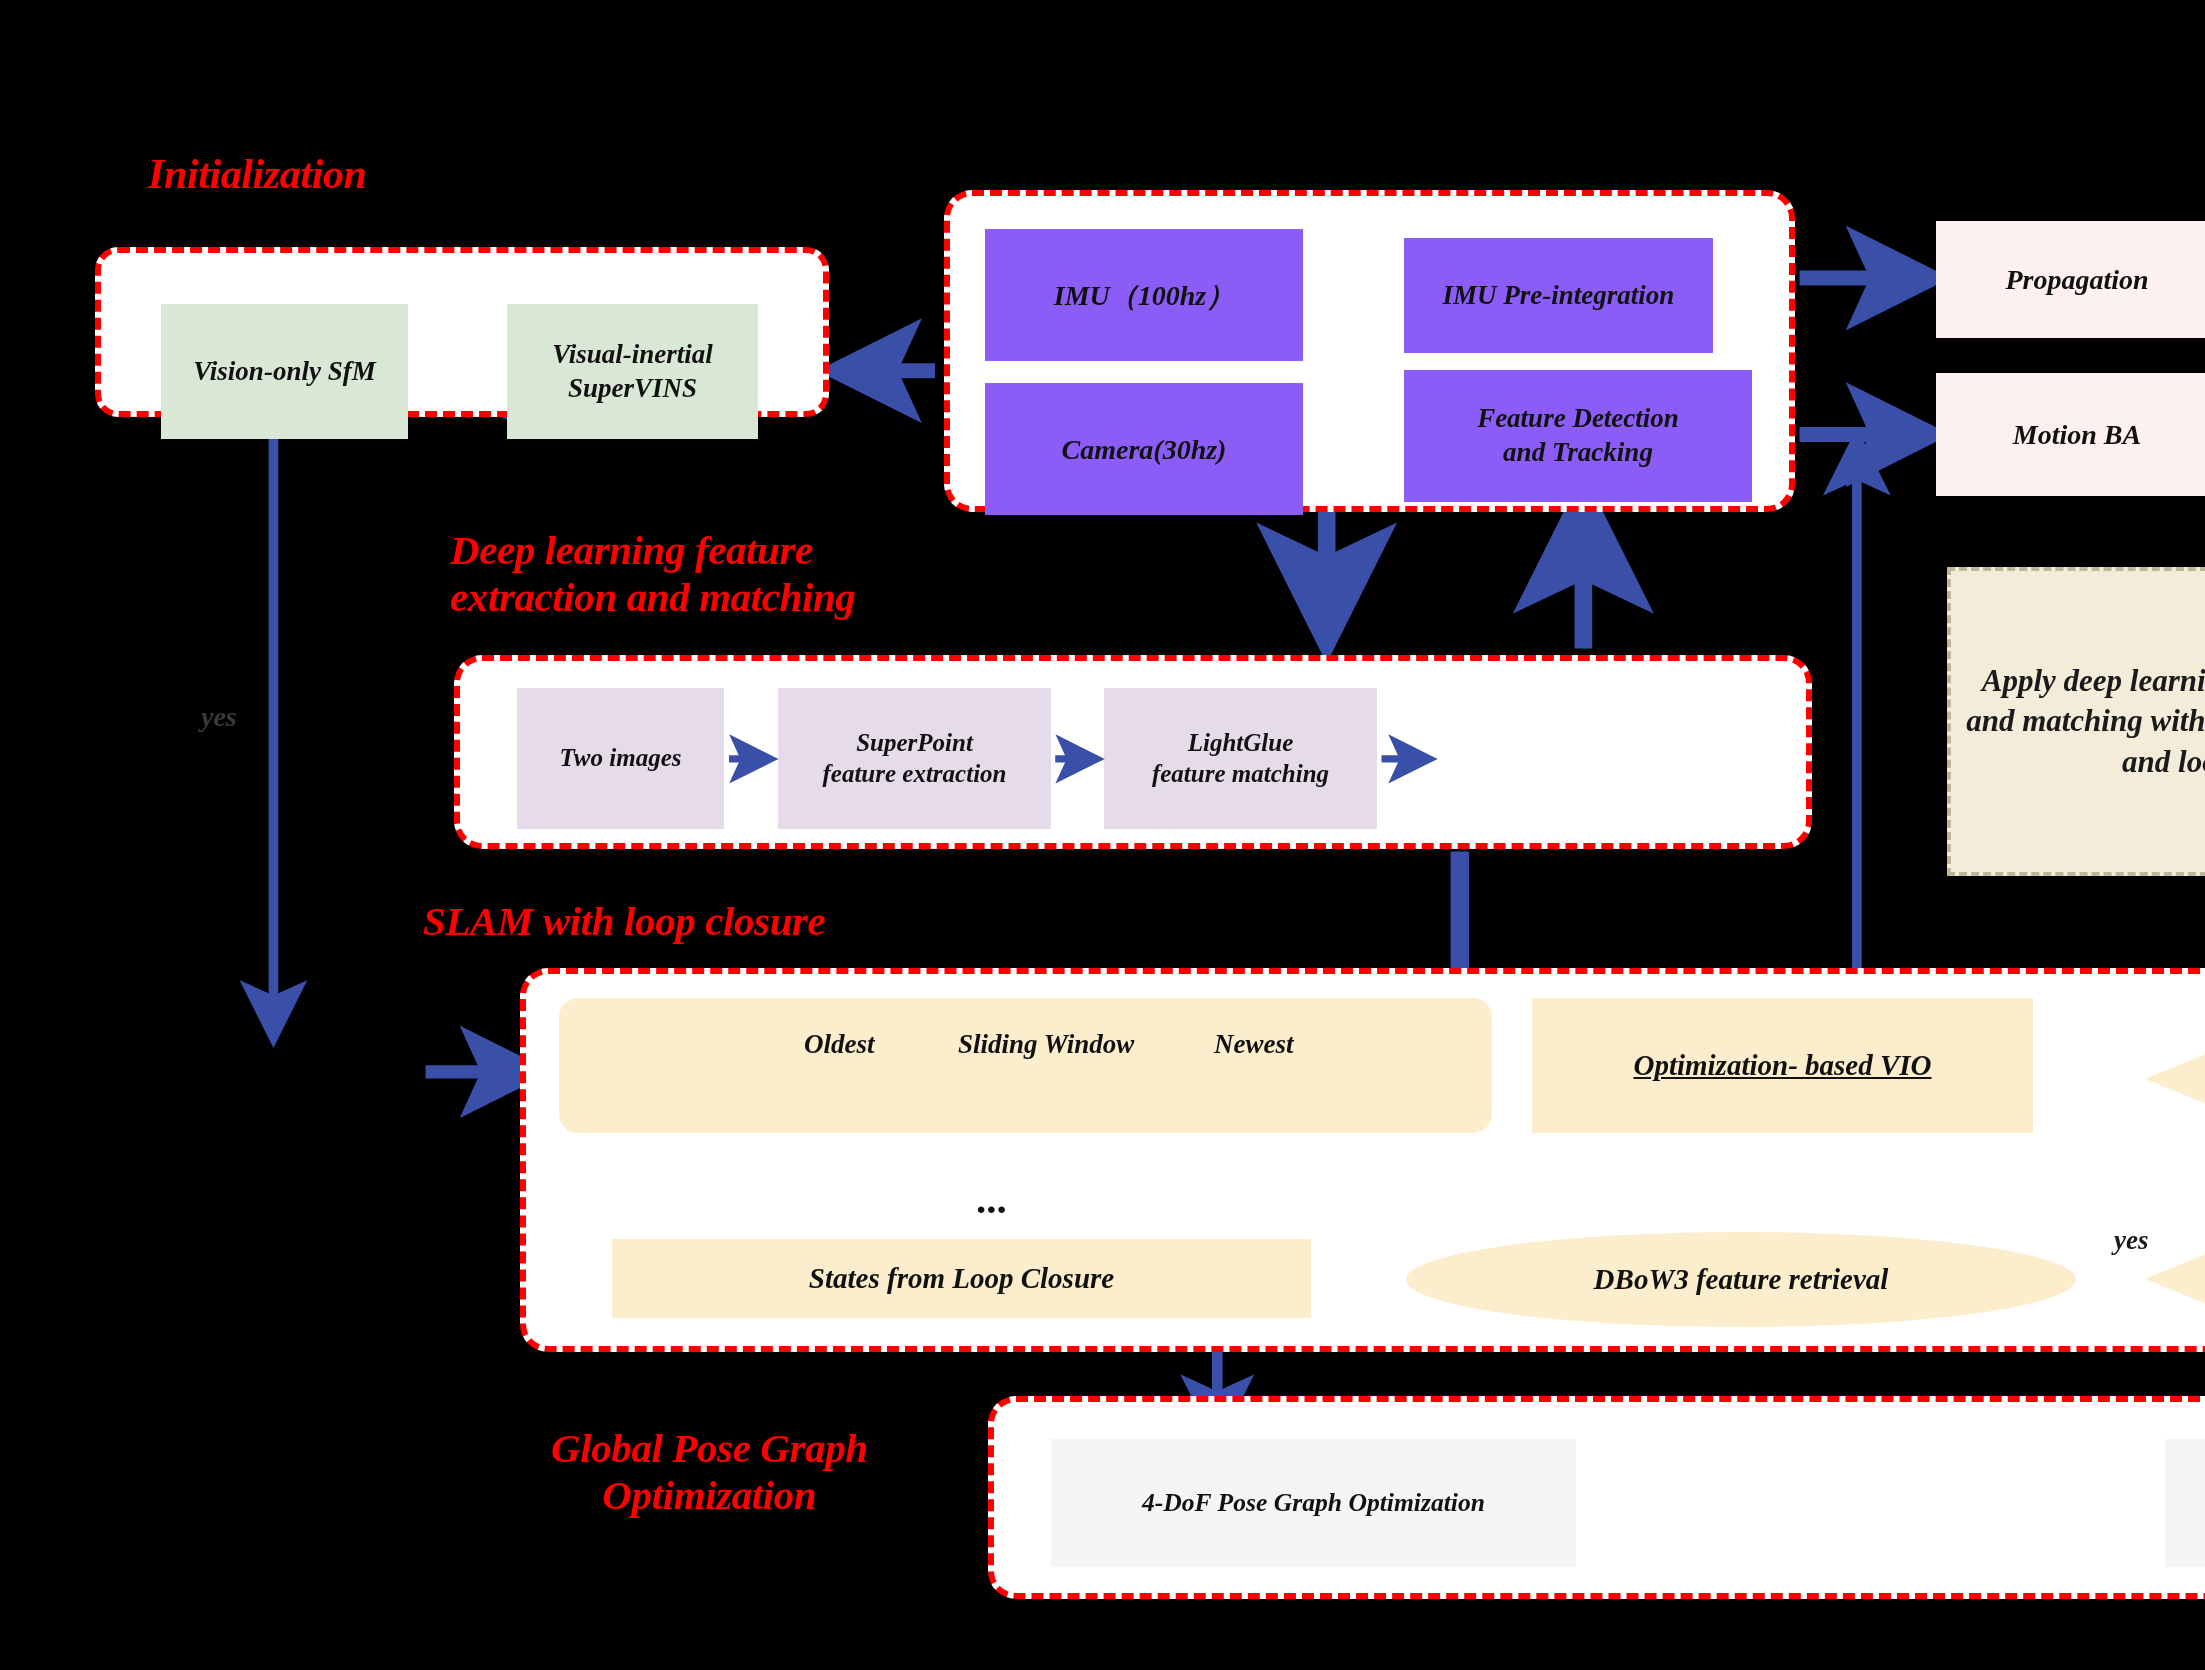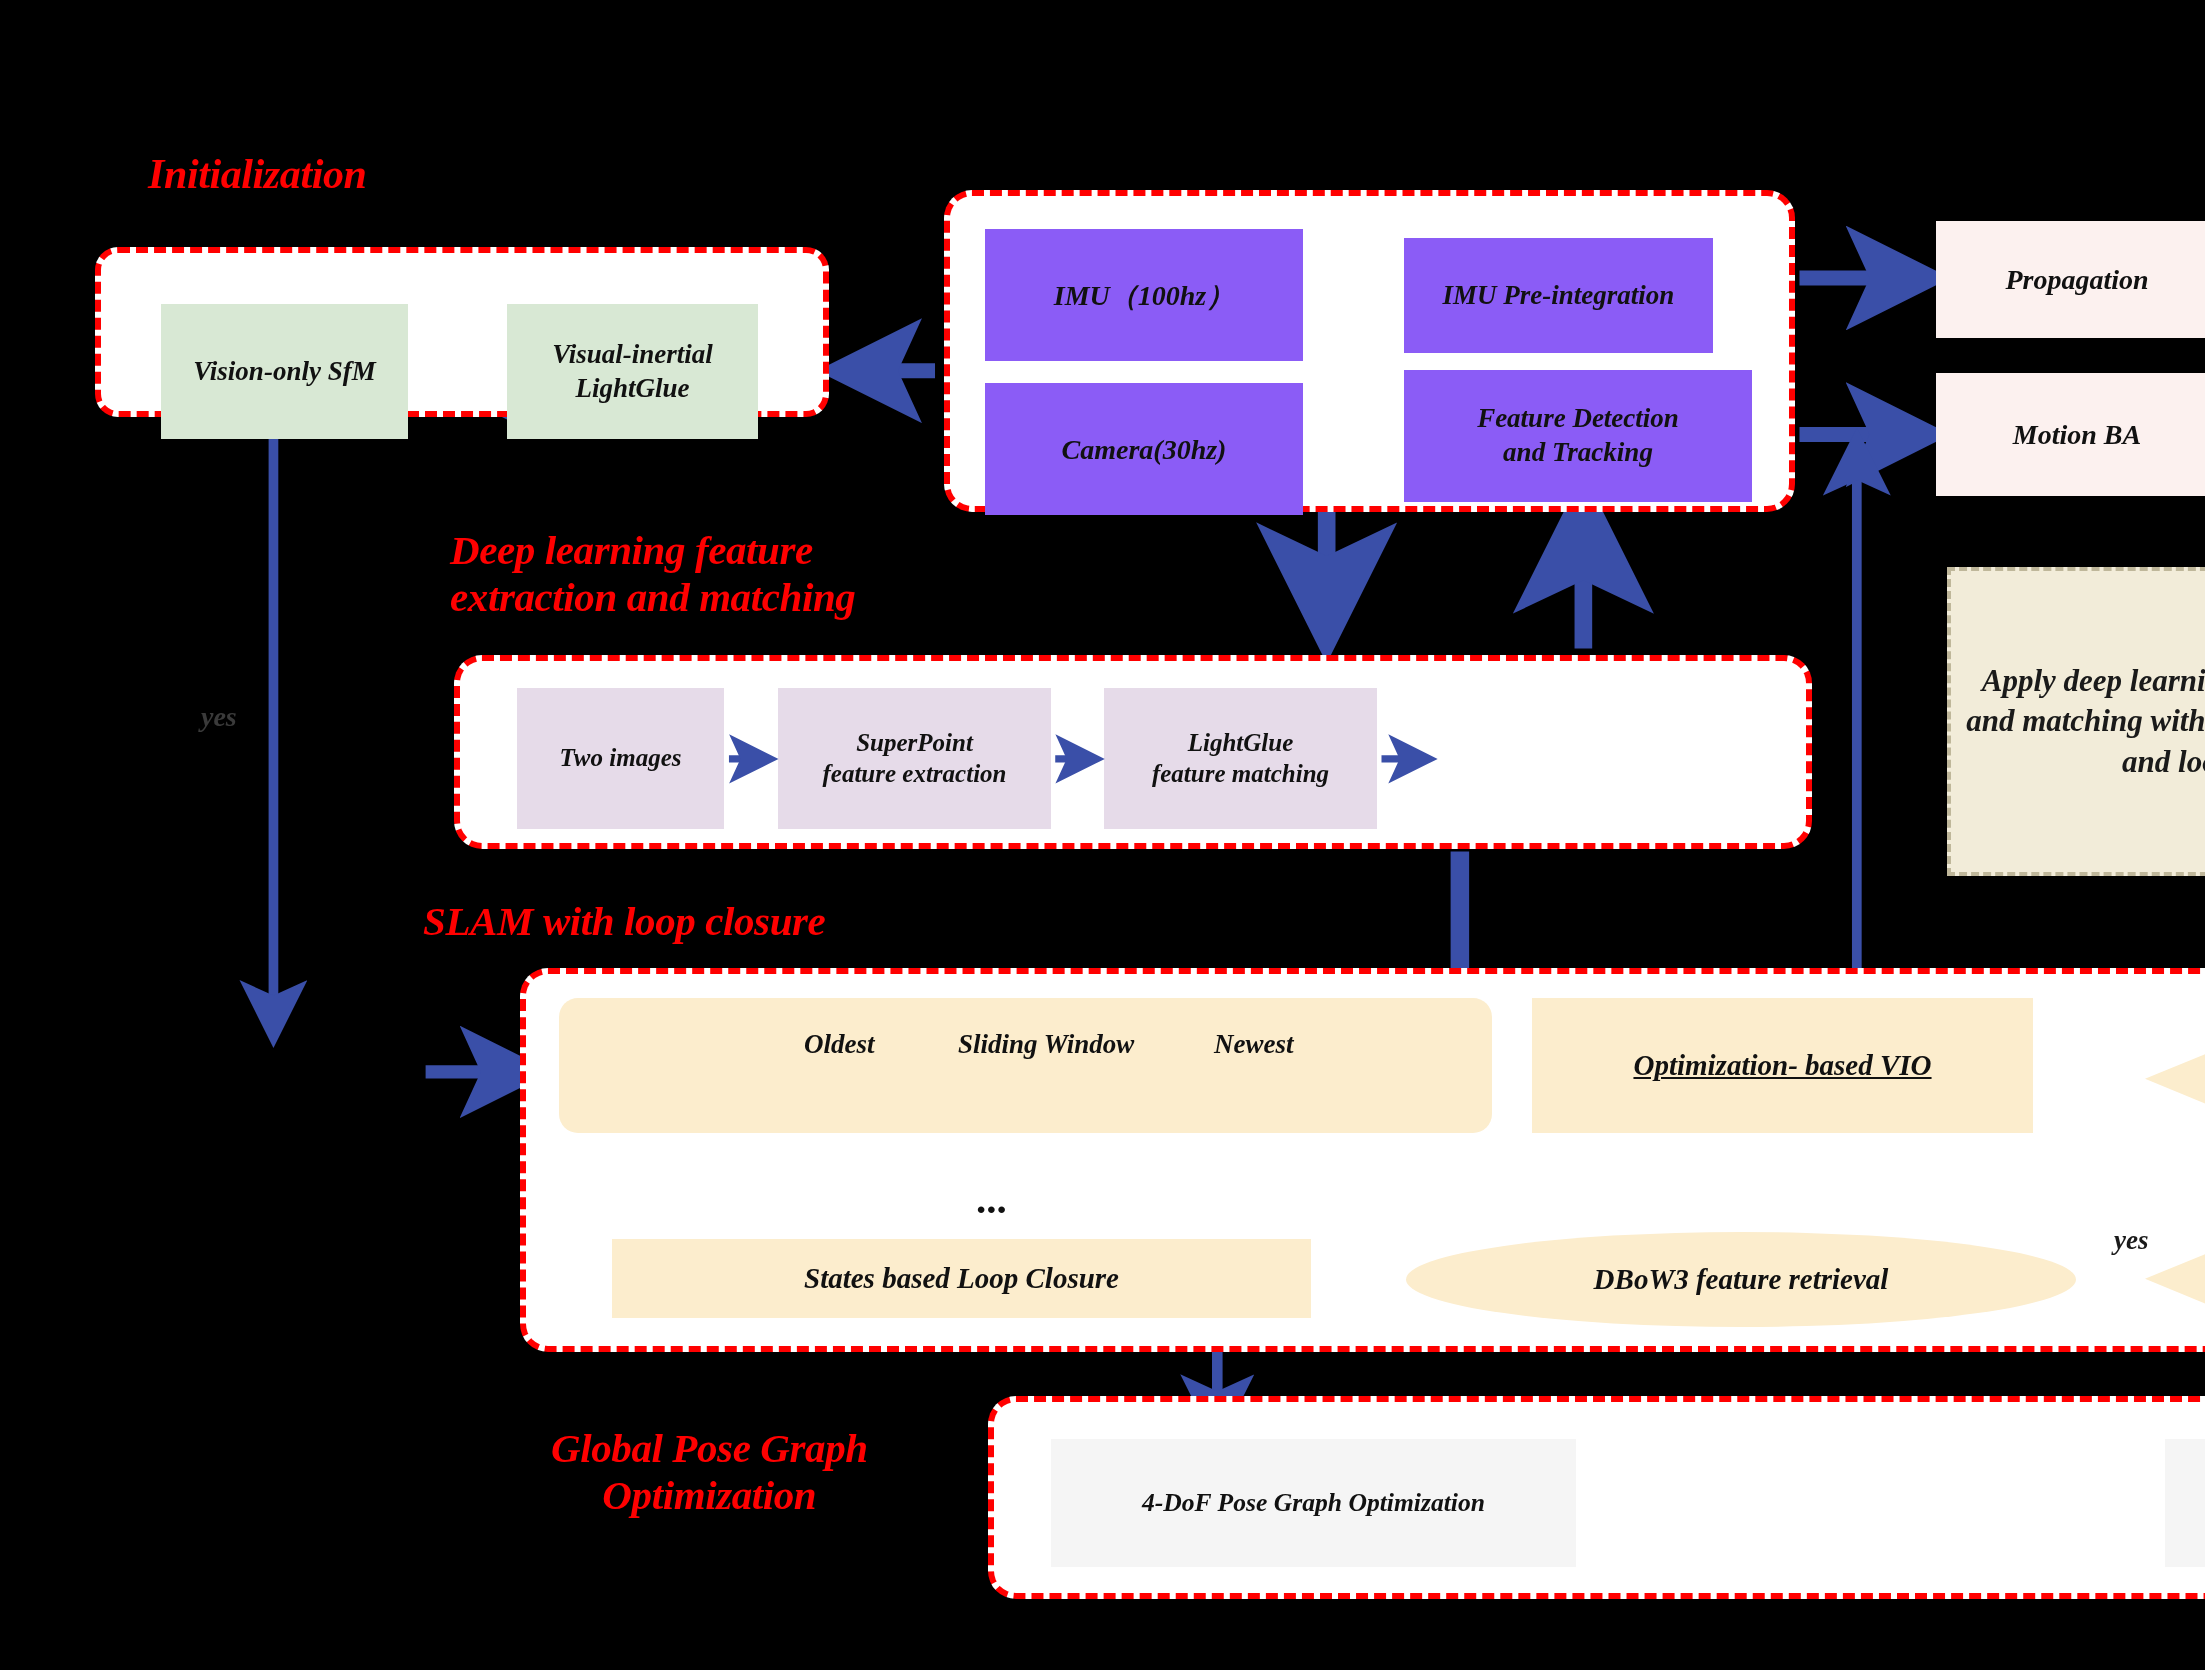--- a/index.html
+++ b/index.html
@@ -104,21 +104,21 @@
   <div class="lbl" style="left:423px;top:898px;font-size:41px;">SLAM with loop closure</div>
 
   <div class="lbl" style="left:551px;top:1425px;font-size:41px;text-align:center;">Global Pose Graph
 Optimization</div>
 
   <div class="lbl" style="left:1517px;top:1164px;font-size:34px;">Deep learning feature for loop fusion</div>
 
   <div class="sect" style="left:95px;top:247px;width:734px;height:170px;border-radius:23px;">
     <div class="node f-green" style="left:60px;top:51px;width:247px;height:135px;font-size:27px;position:absolute;">Vision-only SfM</div>
     <div class="node f-green" style="left:406px;top:51px;width:251px;height:135px;font-size:27px;position:absolute;white-space:pre-line;">Visual-inertial
-LightGlue</div>
+SuperVINS</div>
   </div>
 
   <div class="sect" style="left:944px;top:190px;width:851px;height:322px;">
     <div class="node f-blue" style="position:absolute;left:35px;top:33px;width:318px;height:132px;font-size:28px;">IMU（100hz）</div>
     <div class="node f-blue" style="position:absolute;left:454px;top:42px;width:309px;height:115px;font-size:27px;">IMU Pre-integration</div>
     <div class="node f-blue" style="position:absolute;left:35px;top:187px;width:318px;height:132px;font-size:28px;">Camera(30hz)</div>
     <div class="node f-blue" style="position:absolute;left:454px;top:174px;width:348px;height:132px;font-size:27px;white-space:pre-line;">Feature Detection
 and Tracking</div>
   </div>
 
@@ -148,21 +148,21 @@
   <div class="sect" style="left:520px;top:968px;width:2011px;height:384px;">
 
     <div class="node f-cream" style="position:absolute;left:33px;top:24px;width:933px;height:135px;border-radius:19px;">
       <span style="position:absolute;left:245px;top:30px;font-size:27px;">Oldest</span>
       <span style="position:absolute;left:399px;top:30px;font-size:27px;">Sliding Window</span>
       <span style="position:absolute;left:655px;top:30px;font-size:27px;">Newest</span>
     </div>
 
     <div style="position:absolute;left:450px;top:201px;font-size:41px;color:#111;font-weight:bold;">...</div>
 
-    <div class="node f-cream" style="position:absolute;left:86px;top:265px;width:699px;height:79px;font-size:29px;">States based Loop Closure</div>
+    <div class="node f-cream" style="position:absolute;left:86px;top:265px;width:699px;height:79px;font-size:29px;">States from Loop Closure</div>
 
     <div class="node f-cream" style="position:absolute;left:1006px;top:24px;width:501px;height:135px;font-size:29px;text-decoration:underline;">Optimization- based VIO</div>
 
     <div class="ell f-cream" style="position:absolute;left:880px;top:258px;width:670px;height:95px;font-size:29px;">DBoW3 feature retrieval</div>
 
     <div class="diamond" style="position:absolute;left:1619px;top:29px;width:370px;height:152px;font-size:27px;">
       <svg class="dshape" viewBox="0 0 840 345" preserveAspectRatio="none">
         <polygon points="420,0 840,172 420,345 0,172" fill="#fcedcd"></polygon>
       </svg>
 

